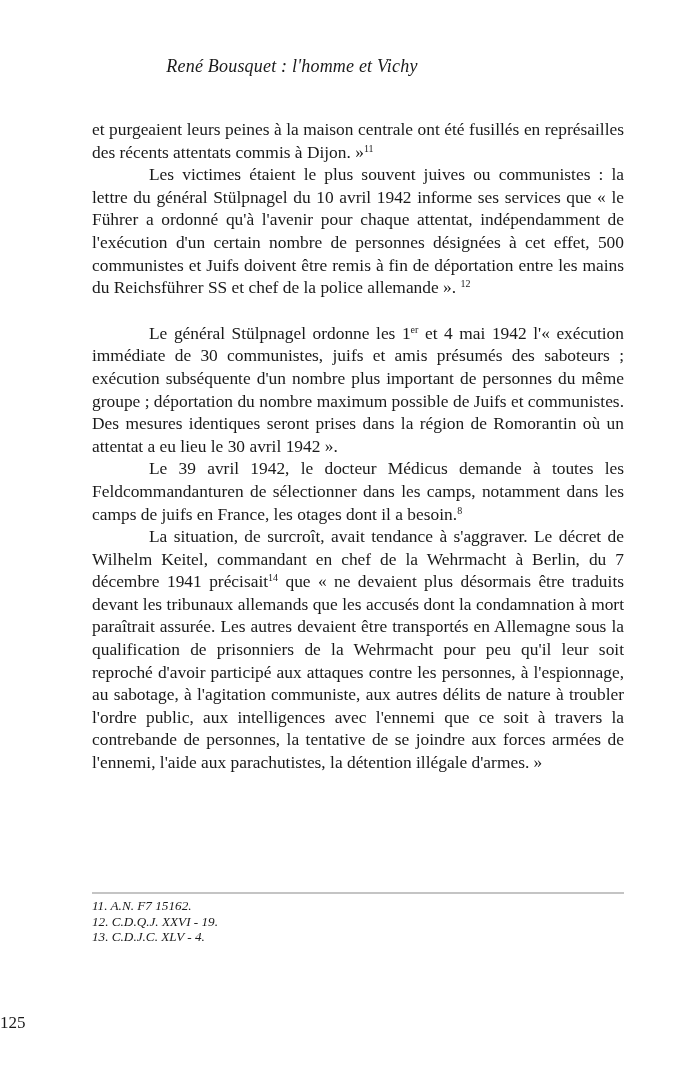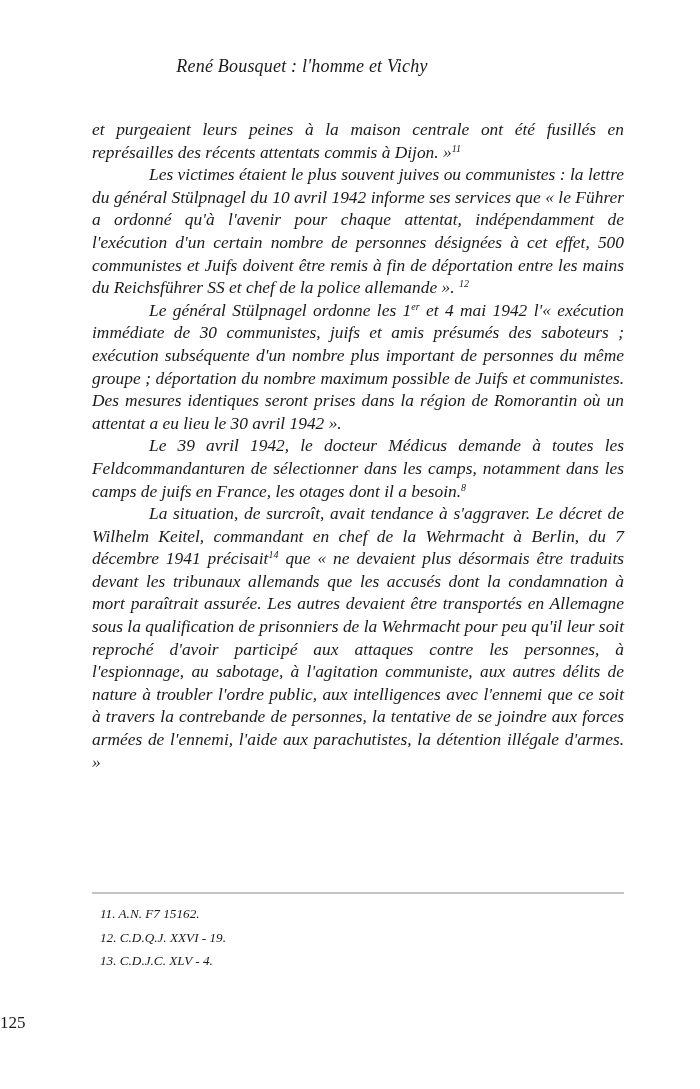--- a/index.html
+++ b/index.html
@@ -11,44 +11,44 @@
       width: 700px;
       height: 1089px;
       position: relative;
       overflow: hidden;
       font-family: "Liberation Serif", "DejaVu Serif", serif;
       color: #1a1a1a;
     }
     .running-head {
       position: absolute;
       top: 56px;
-      left: 18px;
+      left: 8px;
       width: 568px;
       text-align: center;
       font-style: italic;
       font-size: 18px;
       letter-spacing: 0.2px;
     }
     .body-text {
       position: absolute;
       top: 118px;
       left: 92px;
       width: 532px;
       font-size: 17.4px;
       line-height: 22.6px;
       text-align: justify;
     }
     .body-text p {
       margin: 0;
-      font-style: italic;
     }
     .body-text p.indent {
       text-indent: 57px;
     }
     .body-text p.gap-before {
+      margin-top: 23px;
     }
     sup {
       font-size: 10px;
       line-height: 0;
       vertical-align: 6px;
     }
     .fn-rule {
       position: absolute;
       top: 892px;
       left: 92px;
@@ -59,21 +59,21 @@
     .footnotes {
       position: absolute;
       top: 898px;
       left: 92px;
       width: 532px;
       font-style: italic;
       font-size: 13.2px;
       line-height: 15.6px;
     }
     .footnotes div {
-      margin: 8px;
+      margin: 0;
     }
     .page-number {
       position: absolute;
       top: 1013px;
       left: 0;
       width: 700px;
       text-align: left;
       font-size: 17px;
     }
   </style>

